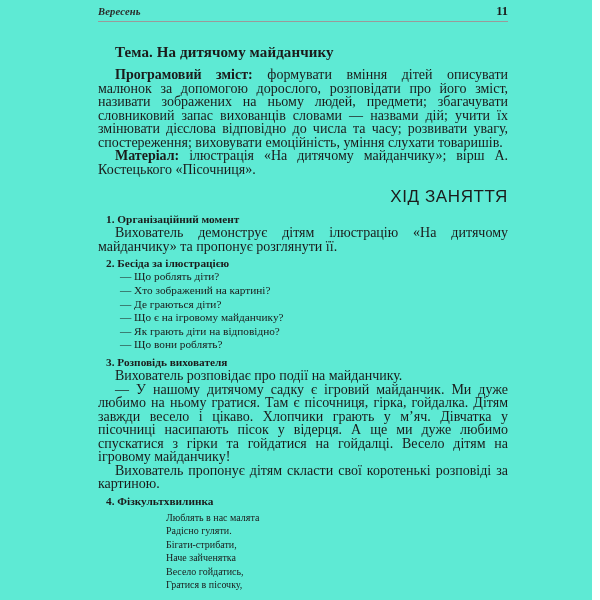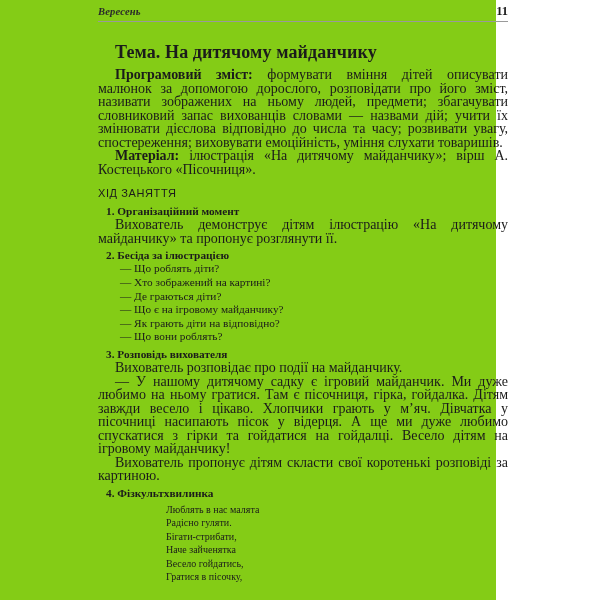--- a/index.html
+++ b/index.html
@@ -11,23 +11,23 @@
   body {
     width: 600px;
     height: 600px;
     overflow: hidden;
     font-family: "Liberation Serif", "DejaVu Serif", serif;
     color: #1b1b1b;
   }
 
   .page {
     position: relative;
-    width: 496px;
+    width: 592px;
     height: 600px;
-    background: #84cc16;
+    background: #5eead4;
     box-sizing: border-box;
   }
 
   
   .column {
     position: absolute;
     left: 98px;
     top: 0;
     width: 410px;
     height: 600px;
@@ -80,33 +80,33 @@
     text-indent: -14px;
     font-size: 11.3px;
     line-height: 13.6px;
     text-align: justify;
   }
   .item-top .num { font-weight: 700; }
 
   
   .topic-title {
     margin: 13px 0 7px 17px;
-    font-size: 18px;
+    font-size: 15px;
     font-weight: 700;
     line-height: 17px;
     letter-spacing: 0.1px;
   }
   .topic-title .tlabel { }
 
   
   .course-head {
     margin: 11px 0 5px 0;
-    text-align: left;
+    text-align: right;
     font-family: "Liberation Sans", "DejaVu Sans", sans-serif;
-    font-size: 11px;
+    font-size: 17px;
     letter-spacing: 0.6px;
     font-weight: 400;
   }
 
   
   .sec-head {
     margin: 3px 0 0 0;
     padding-left: 20px;
     text-indent: -12px;
     font-size: 11.3px;

